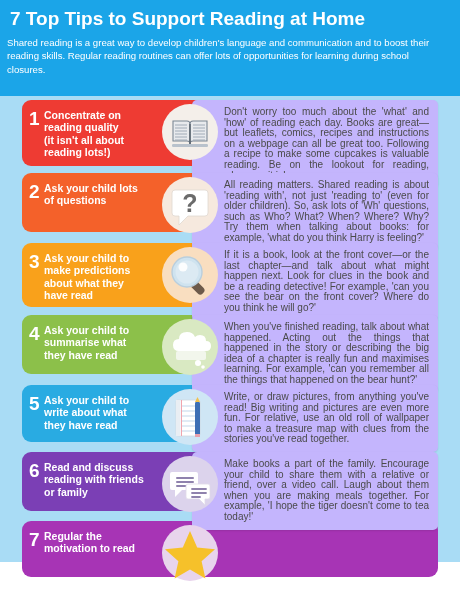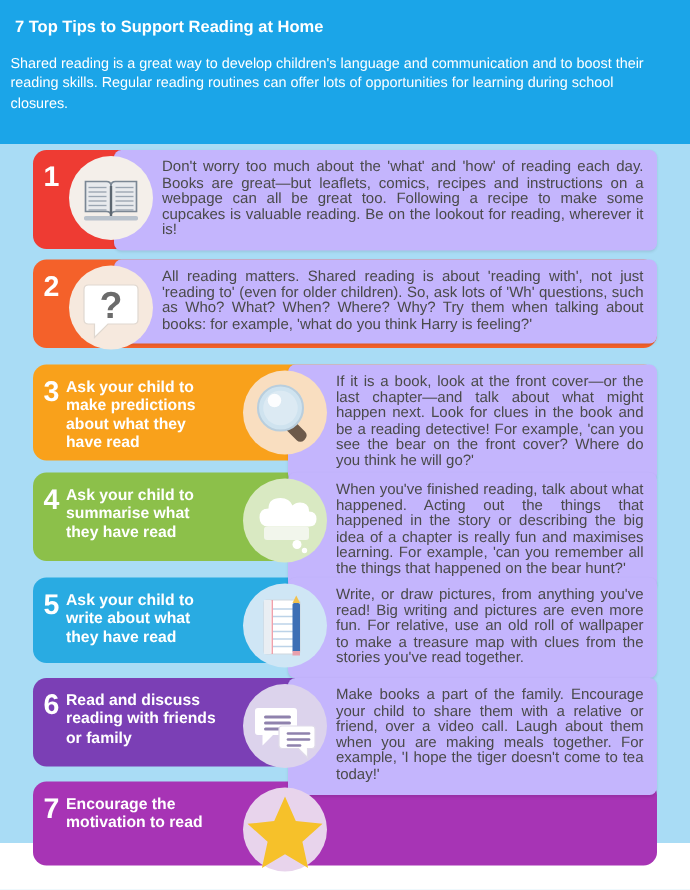--- a/index.html
+++ b/index.html
@@ -66,21 +66,21 @@
 
   
   .ic-circle{
     position:absolute;left:0;top:0;width:56px;height:56px;border-radius:50%;
   }
   .ic-svg{position:absolute;left:0;top:0;width:56px;height:56px;}
 
   
   .hdr-title{
     position:absolute;left:10px;top:9px;width:440px;
-    color:#ffffff;font-size:11px;font-weight:bold;line-height:19px;
+    color:#ffffff;font-size:19px;font-weight:bold;line-height:19px;
   }
   .hdr-sub{
     position:absolute;left:7px;top:36px;width:437px;
     color:#ffffff;font-size:9.6px;line-height:13.4px;
   }
 </style>
 </head>
 <body>
 
 <div id="page">
@@ -93,20 +93,24 @@
   <div class="bg-band-dark" style="top:338px;height:14px;"></div>
   <div class="bg-band" style="top:440px;height:36px;"></div>
   <div class="bg-band-dark" style="top:476px;height:14px;"></div>
   <div class="bg-foot" style="background: rgb(255, 255, 255);"></div>
 
   <div class="hdr-title">7 Top Tips to Support Reading at Home</div>
   <div class="hdr-sub">Shared reading is a great way to develop children's language and communication and to boost their reading skills. Regular reading routines can offer lots of opportunities for learning during school closures.</div>
 
   <div class="tip" id="tip-1" style="top:100px;height:66px;background:#EE3B33;">
     <div class="tip-num">1</div>
+    <div class="tip-title">Concentrate on
+reading quality
+(it isn't all about
+reading lots!)</div>
     <div class="tip-icon">
       <div class="ic-circle" style="background:#F4EFEA;"></div>
       <svg class="ic-svg" viewBox="0 0 56 56">
         <path d="M11 17 h14 q3 0 3 3 v20 q0 -3 -3 -3 h-14 z" fill="#e8eaed" stroke="#7b8794" stroke-width="1.1"></path>
         <path d="M45 17 h-14 q-3 0 -3 3 v20 q0 -3 3 -3 h14 z" fill="#e8eaed" stroke="#7b8794" stroke-width="1.1"></path>
         <g stroke="#9aa5b1" stroke-width="0.9">
           <line x1="13" y1="21" x2="25" y2="21"></line>
             <line x1="13" y1="24" x2="25" y2="24"></line>
           <line x1="13" y1="27" x2="25" y2="27"></line>
             <line x1="13" y1="30" x2="25" y2="30"></line>
@@ -121,20 +125,22 @@
         </g>
         <path d="M28 20 v21" stroke="#5c6670" stroke-width="1.6" fill="none"></path>
         <rect x="10" y="40" width="36" height="3" rx="1.2" fill="#b9c2cc"></rect>
       </svg>
     </div>
     <div class="tip-body">Don't worry too much about the 'what' and 'how' of reading each day. Books are great—but leaflets, comics, recipes and instructions on a webpage can all be great too. Following a recipe to make some cupcakes is valuable reading. Be on the lookout for reading, wherever it is!</div>
   </div>
 
   <div class="tip" id="tip-2" style="top:173px;height:59px;background:#F4612A;">
     <div class="tip-num">2</div>
+    <div class="tip-title">Ask your child lots
+of questions</div>
     <div class="tip-icon">
       <div class="ic-circle" style="background:#F6E9DE;"></div>
       <svg class="ic-svg" viewBox="0 0 56 56">
         <path d="M13 13 h30 q3 0 3 3 v20 q0 3 -3 3 h-17 l-9 9 v-9 h-4 q-3 0 -3 -3 v-20 q0 -3 3 -3 z" fill="#ffffff" stroke="#e0d8d0" stroke-width="0.8"></path>
         <text x="28" y="35" text-anchor="middle" font-family="Liberation Sans, sans-serif" font-size="25" font-weight="bold" fill="#6b6b6b">?</text>
       </svg>
     </div>
     <div class="tip-body">All reading matters. Shared reading is about 'reading with', not just 'reading to' (even for older children). So, ask lots of 'Wh' questions, such as Who? What? When? Where? Why? Try them when talking about books: for example, 'what do you think Harry is feeling?'</div>
   </div>
 
@@ -220,21 +226,21 @@
             <line x1="30" y1="37" x2="44" y2="37"></line>
           <line x1="30" y1="41" x2="38" y2="41"></line>
         </g>
       </svg>
     </div>
     <div class="tip-body">Make books a part of the family. Encourage your child to share them with a relative or friend, over a video call. Laugh about them when you are making meals together. For example, 'I hope the tiger doesn't come to tea today!'</div>
   </div>
 
   <div class="tip" id="tip-7" style="top:521px;height:56px;background:#A734B5;">
     <div class="tip-num">7</div>
-    <div class="tip-title">Encourage the
+    <div class="tip-title">Regular the
 motivation to read</div>
     <div class="tip-icon">
       <div class="ic-circle" style="background:#E8D4EC;"></div>
       <svg class="ic-svg" viewBox="0 0 56 56">
         <polygon points="28,6 35.2,22.4 53,24.2 39.6,36.2 43.4,53.6 28,44.5 12.6,53.6 16.4,36.2 3,24.2 20.8,22.4" fill="#F6C12A"></polygon>
       </svg>
     </div>
   </div>
 
 </div>

